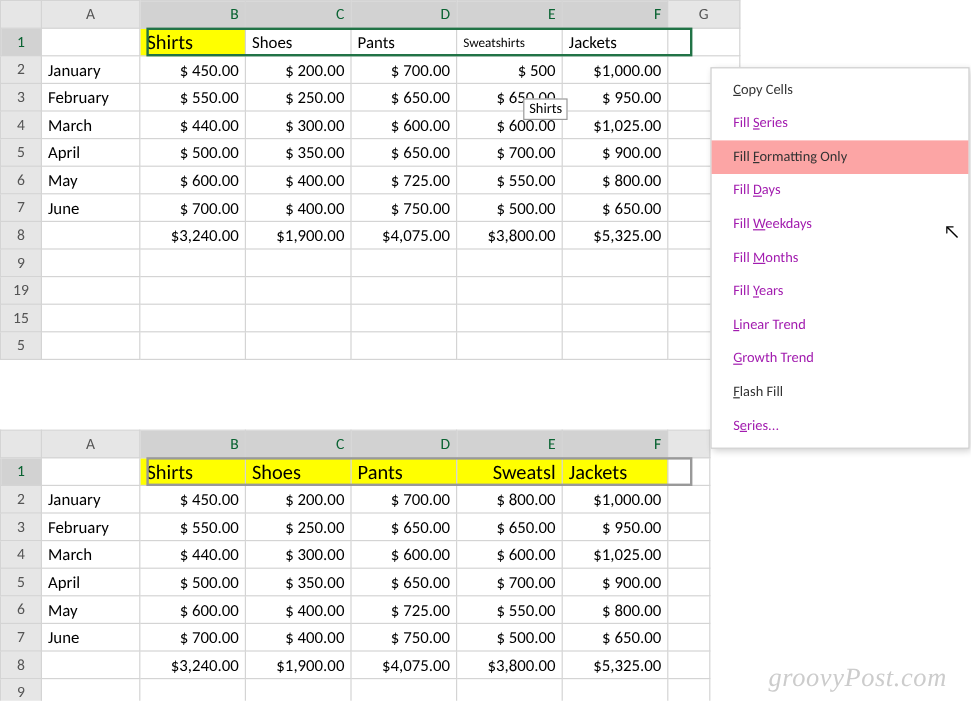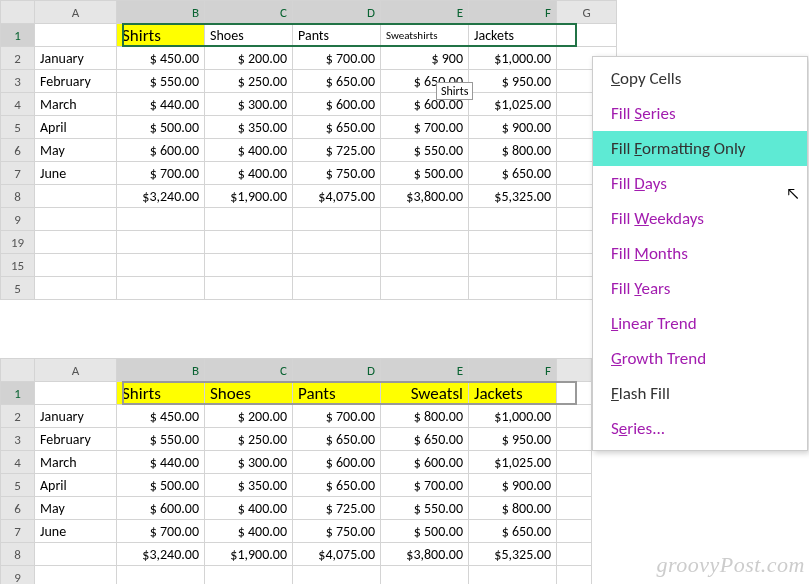--- a/index.html
+++ b/index.html
@@ -10,26 +10,26 @@
 .sheet td,.sheet th{border:1px solid #d4d4d4;height:23px;padding:0 5px;text-align:left;font-weight:normal;background:#fff}
 .row-hdr{width:34px;background:#e6e6e6!important;text-align:center!important;color:#555;font-size:13px}
 .col-hdr{background:#e6e6e6!important;text-align:center!important;color:#555;font-size:13px}
 .col-hdr.sel,.row-hdr.sel{background:#d2d2d2!important;color:#0a6332}
 .col-month{width:82px}
 .col-data{width:88px;text-align:right!important}
 .hilite{background:#ffff00!important;font-weight:bold;font-size:17px}
 .corner{width:34px;background:#e6e6e6!important}
 .tooltip{position:absolute;left:436px;top:82px;background:#fff;border:1px solid #999;padding:1px 4px;font-size:12px;z-index:5}
 .menu{position:absolute;left:592px;top:56px;width:216px;background:#fff;border:1px solid #ccc;box-shadow:2px 2px 6px rgba(0,0,0,.2);padding:4px 0;z-index:10}
-.menu-item{padding:7px 18px;font-size:17px;color:#333;cursor:pointer}
+.menu-item{padding:7px 18px;font-size:12px;color:#333;cursor:pointer}
 .menu-item.dis{color:#a21caf;cursor:default}
-.menu-item.hov{background:#5eead4}
+.menu-item.hov{background:#fca5a5}
 .u{text-decoration:underline}
 .cursor{position:absolute;left:786px;top:184px;font-size:16px;z-index:11}
-.watermark{position:absolute;right:4px;bottom:6px;font-family:Georgia,serif;font-style:italic;font-size:22px;color:#ccc;letter-spacing:.5px}
+.watermark{position:absolute;right:20px;bottom:6px;font-family:Georgia,serif;font-style:italic;font-size:22px;color:#ccc;letter-spacing:.5px}
 .sel-range-top{position:absolute;left:122px;top:23px;width:455px;height:24px;border:2px solid #217346;pointer-events:none;z-index:3}
 .sel-range-bot{position:absolute;left:122px;top:381px;width:455px;height:24px;border:2px solid #999;pointer-events:none;z-index:3}
 .col-g{width:60px}
 </style>
 </head>
 <body>
 
 <table id="s1" class="sheet">
 <tbody>
       <tr>
@@ -51,21 +51,21 @@
         <td class="col-data" style="text-align:left!important;font-size:11px">Sweatshirts</td>
         <td class="col-data" style="text-align:left!important">Jackets</td>
         <td class="col-g"></td>
       </tr>
 <tr>
         <th class="row-hdr">2</th>
         <td class="col-month">January</td>
         <td class="col-data">$   450.00</td>
         <td class="col-data">$   200.00</td>
         <td class="col-data">$   700.00</td>
-        <td class="col-data">$   900</td>
+        <td class="col-data">$   500</td>
         <td class="col-data">$1,000.00</td>
         <td class="col-g"></td>
       </tr>
 <tr>
         <th class="row-hdr">3</th>
         <td class="col-month">February</td>
         <td class="col-data">$   550.00</td>
         <td class="col-data">$   250.00</td>
         <td class="col-data">$   650.00</td>
         <td class="col-data">$   650.00</td>

